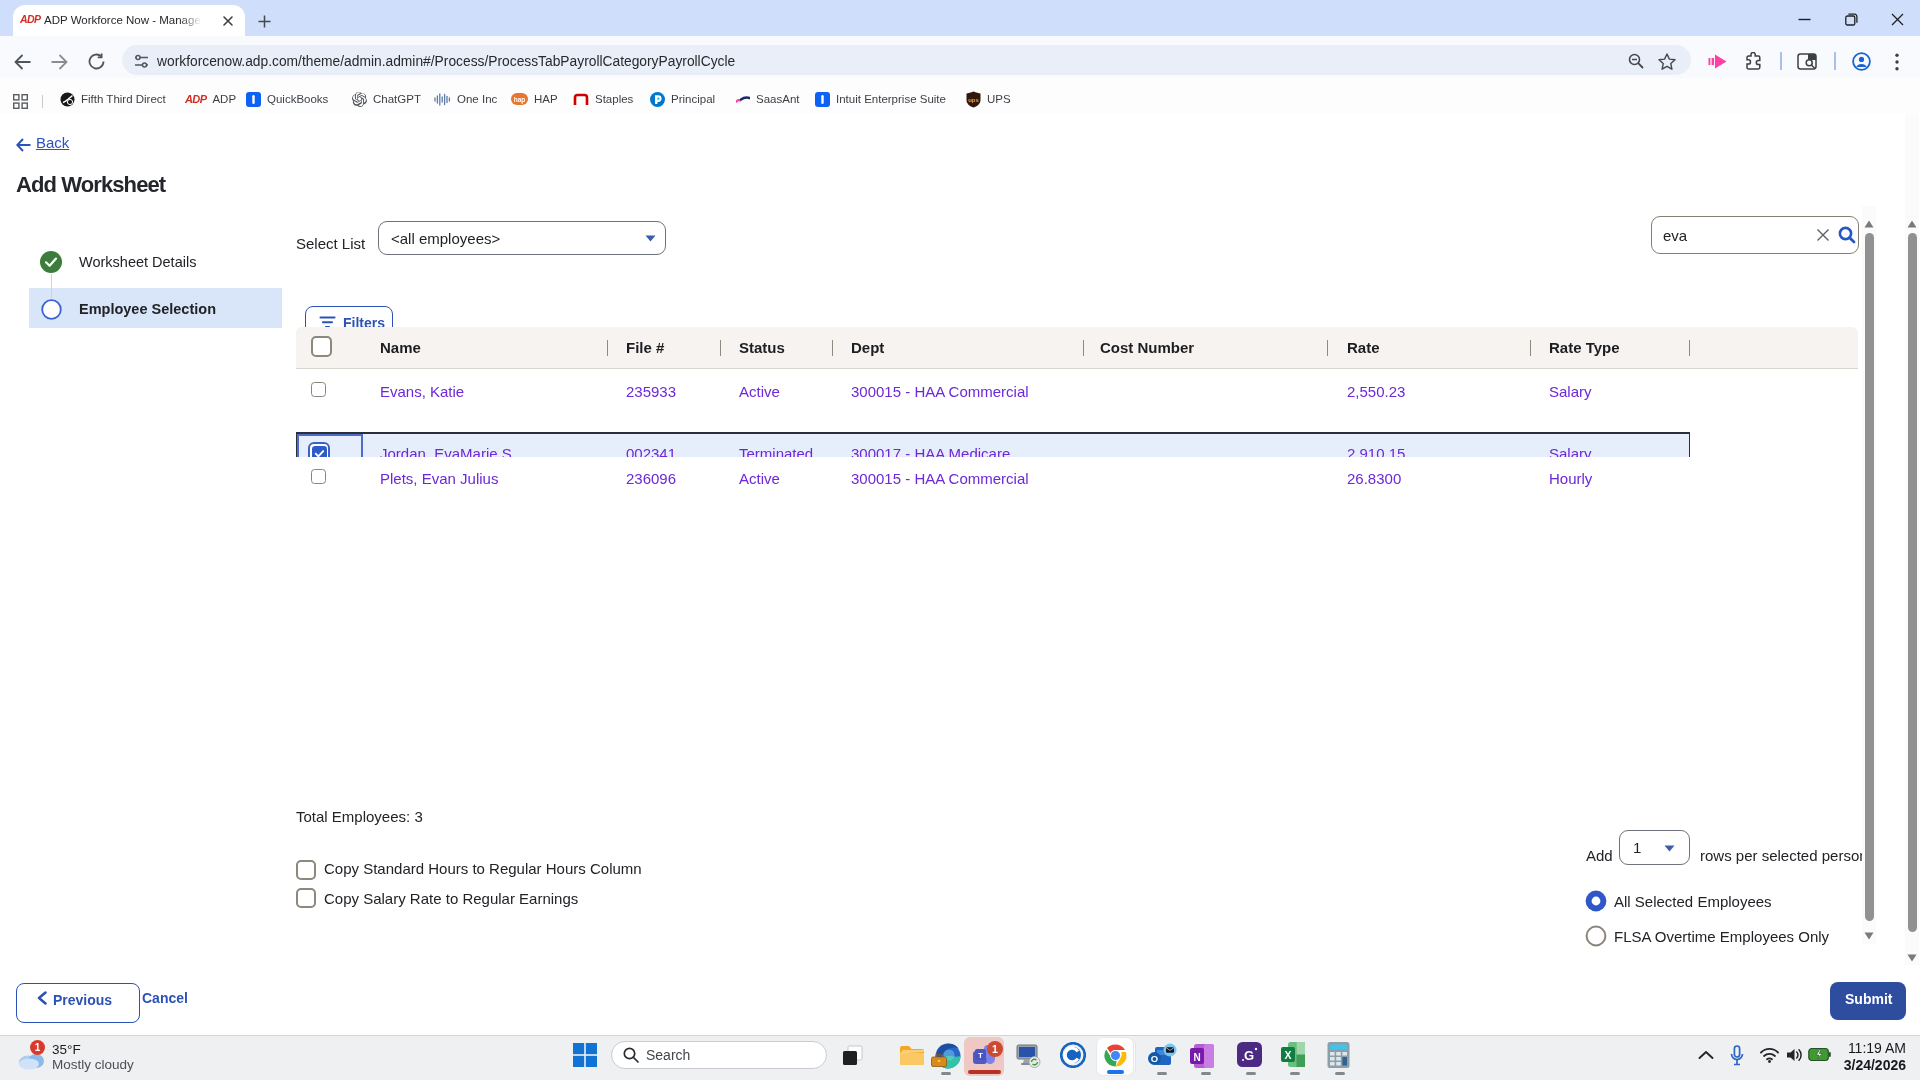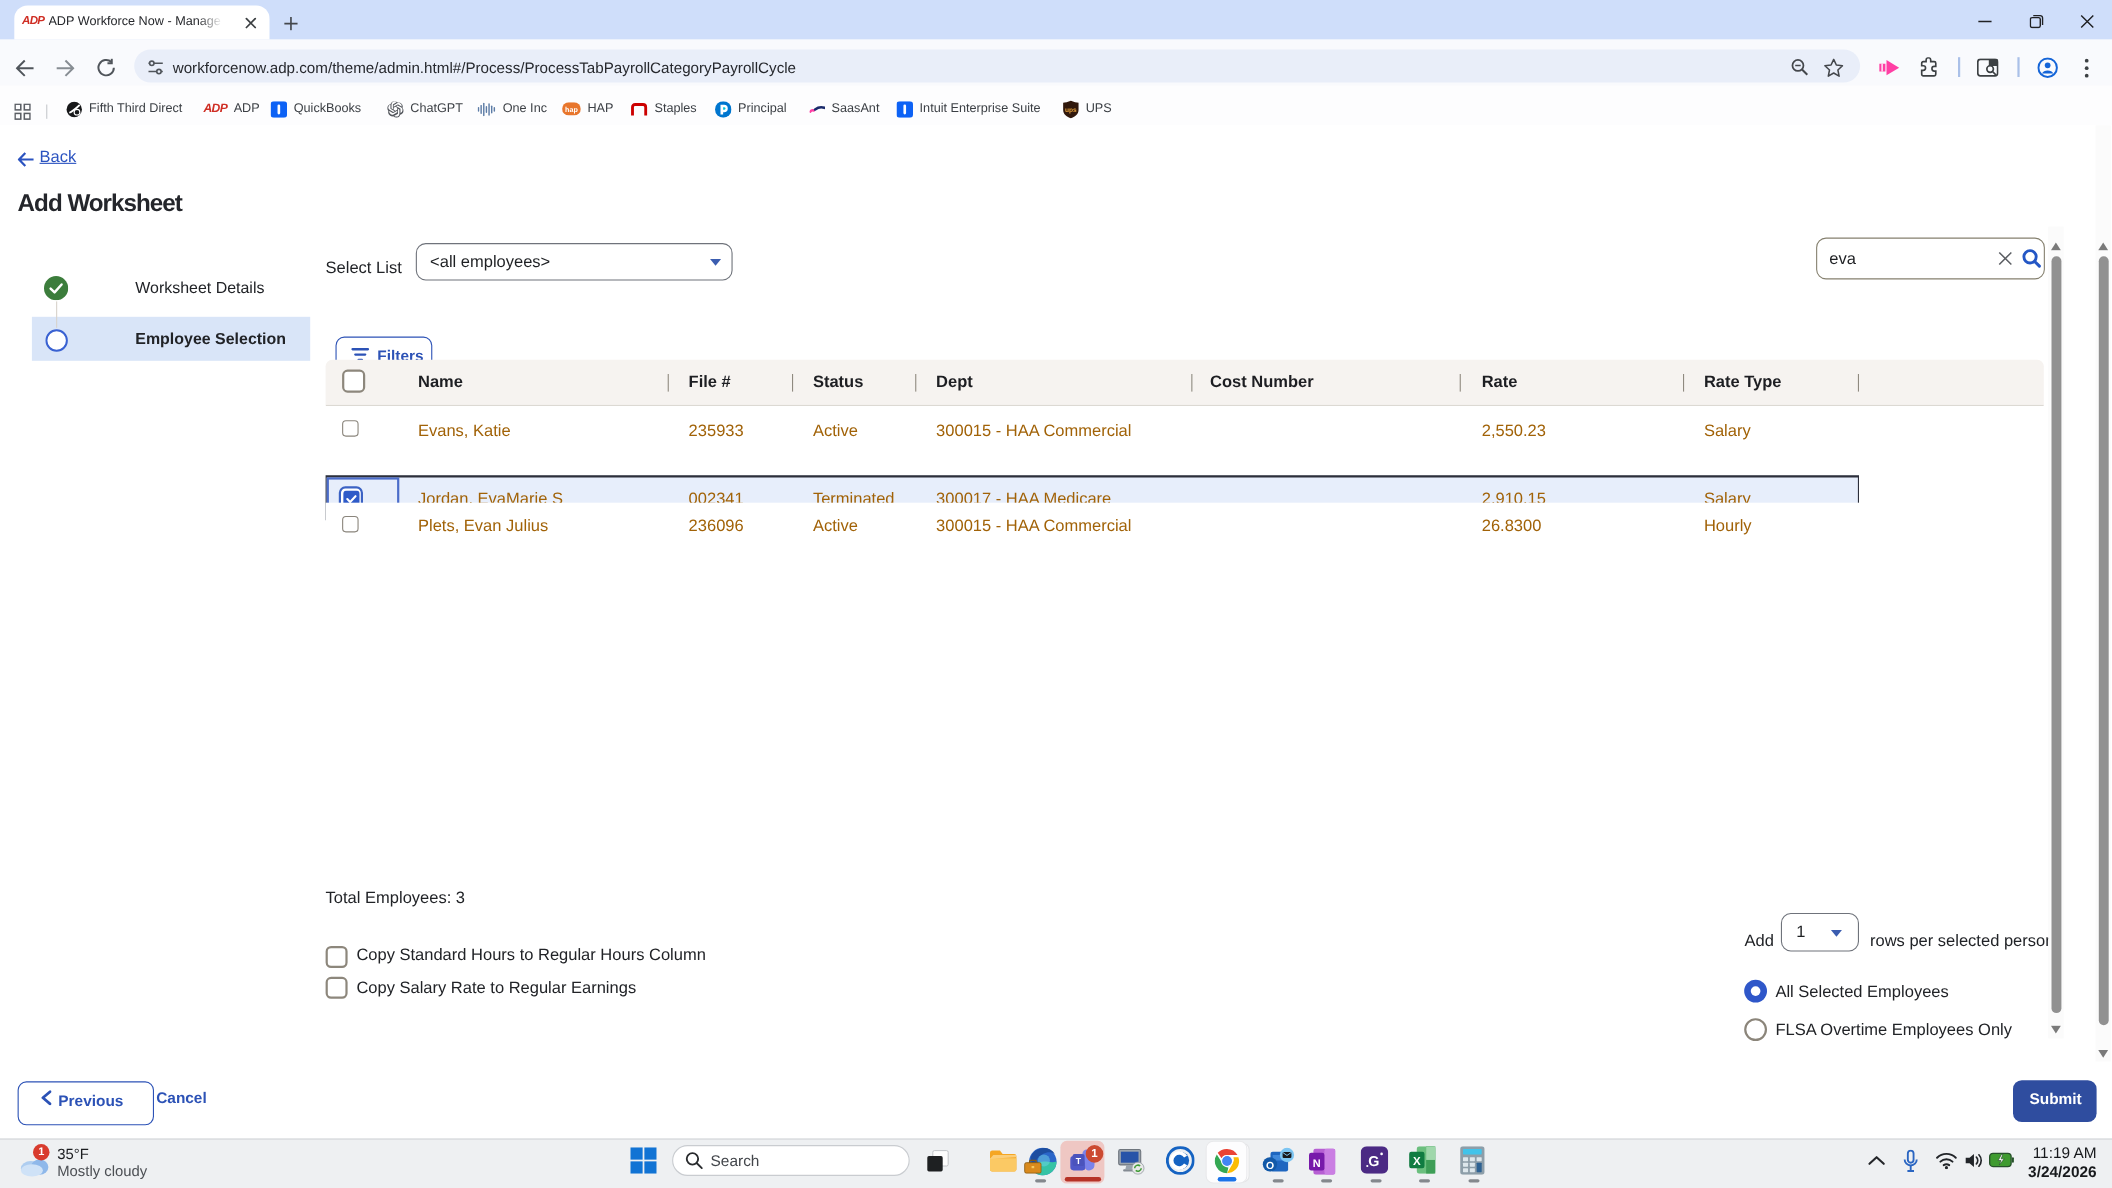--- a/index.html
+++ b/index.html
@@ -17,38 +17,38 @@
   #urltext { left:157px; top:54px; font-size:13.8px; color:#27292e; }
   #bookmarks { left:0; top:78px; width:1920px; height:36px; background:#fdfdfe; }
   .bm { position:absolute; top:81px; height:36px; display:flex; align-items:center; gap:6px; font-size:11.5px; color:#3b3f44; }
 
   
   #page { left:0; top:114px; width:1920px; height:920px; background:#fff; }
   #backlink { left:36px; top:134px; font-size:15px; color:#2b53c0; text-decoration:underline; font-weight:400; }
   #h1 { left:16px; top:172px; font-size:22px; font-weight:bold; color:#24262b; letter-spacing:-0.9px; }
 
   #steprow2 { left:29px; top:288px; width:253px; height:40px; background:#d9e5f8; }
-  .steplabel { font-size:14.5px; color:#212327;margin-left:44px; }
+  .steplabel { font-size:14.5px; color:#212327; }
 
   #selectlist-label { left:296px; top:235px; font-size:15px; color:#212327; }
   .dropdown { border:1px solid #6f737b; border-radius:9px; background:#fff; }
   #dd-all { left:378px; top:221px; width:288px; height:34px; }
   #dd-all span { position:absolute; left:12px; top:8px; font-size:15px; color:#1e2023; }
   #searchbox { left:1651px; top:216px; width:208px; height:38px; border:1px solid #85806f; border-radius:9px; background:#fff; }
   #searchbox span { position:absolute; left:11px; top:10px; font-size:15px; color:#202225; }
 
   #filtersbtn { left:305px; top:278px; width:88px; height:33px; border:1.5px solid #2c52b6; border-radius:8px; background:#fff;margin-top:28px; }
   #filtersbtn span { position:absolute; left:37px; top:8px; font-size:14px; font-weight:bold; color:#2c52b6; }
 
   
   #thead { left:296px; top:327px; width:1562px; height:42px; background:#f6f3f0; border-bottom:1px solid #d9d5cf; border-radius:6px 6px 0 0; }
   .hcell { position:absolute; top:12px; font-size:15px; font-weight:bold; color:#1d1e22; }
   .hsep { position:absolute; top:13px; width:1px; height:16px; background:#8f8a80; }
   .row { position:absolute; left:296px; width:1394px; height:43px; background:#fff; }
-  .cell { position:absolute; top:13px; font-size:15px; color:#a16207; }
+  .cell { position:absolute; top:13px; font-size:15px; color:#6d28d9; }
   .cb { position:absolute; border:1.5px solid #8a857c; border-radius:3.5px; background:#fff; width:15px; height:15px; }
   .cb2 { position:absolute; border:2px solid #8d877c; border-radius:5px; background:#fff; width:20px; height:20px; box-sizing:border-box; }
   #row2 { top:432px; height:41px; background:#e7eefb; border-top:2px solid #2c2f3a; border-bottom:2px solid #2c2f3a;
           border-left:1px solid #2c2f3a; border-right:1px solid #2c2f3a; }
 
   #totals { left:296px; top:808px; font-size:15px; color:#212327; }
   .optlabel { font-size:15px; color:#212327; }
 
   #addbox { left:1619px; top:830px; width:71px; height:35px; }
   #addbox span { position:absolute; left:13px; top:8px; font-size:15px; color:#1e2023; }
@@ -107,21 +107,21 @@
   <path d="M13.6 0.5 V4.4 H9.7" stroke="#50555b" stroke-width="1.8" fill="none"></path>
 </svg>
 <div class="abs" id="omnibox"></div>
 
 <svg class="abs" style="left:133px; top:53px;" width="17" height="17" viewBox="0 0 17 17">
   <circle cx="5" cy="4.5" r="2" fill="none" stroke="#50555b" stroke-width="1.5"></circle>
   <path d="M7 4.5 H15 M2 4.5 H3" stroke="#50555b" stroke-width="1.5"></path>
   <circle cx="11.5" cy="12" r="2" fill="none" stroke="#50555b" stroke-width="1.5"></circle>
   <path d="M2 12 H9.5 M13.5 12 H15" stroke="#50555b" stroke-width="1.5"></path>
 </svg>
-<div class="abs" id="urltext">workforcenow.adp.com/theme/admin.html#/Process/ProcessTabPayrollCategoryPayrollCycle</div>
+<div class="abs" id="urltext">workforcenow.adp.com/theme/admin.admin#/Process/ProcessTabPayrollCategoryPayrollCycle</div>
 
 <svg class="abs" style="left:1628px; top:53px;" width="16" height="17" viewBox="0 0 16 17">
   <circle cx="6.5" cy="6.5" r="5" fill="none" stroke="#44474c" stroke-width="1.6"></circle>
   <path d="M4 6.5 H9" stroke="#44474c" stroke-width="1.5"></path>
   <path d="M10.2 10.2 L15 15" stroke="#44474c" stroke-width="1.8"></path>
 </svg>
 <svg class="abs" style="left:1658px; top:53px;" width="18" height="17" viewBox="0 0 18 17">
   <path d="M9 1 L11.4 6.1 L17 6.8 L12.8 10.6 L13.9 16.2 L9 13.4 L4.1 16.2 L5.2 10.6 L1 6.8 L6.6 6.1 Z" fill="none" stroke="#44474c" stroke-width="1.4" stroke-linejoin="round"></path>
 </svg>
 

